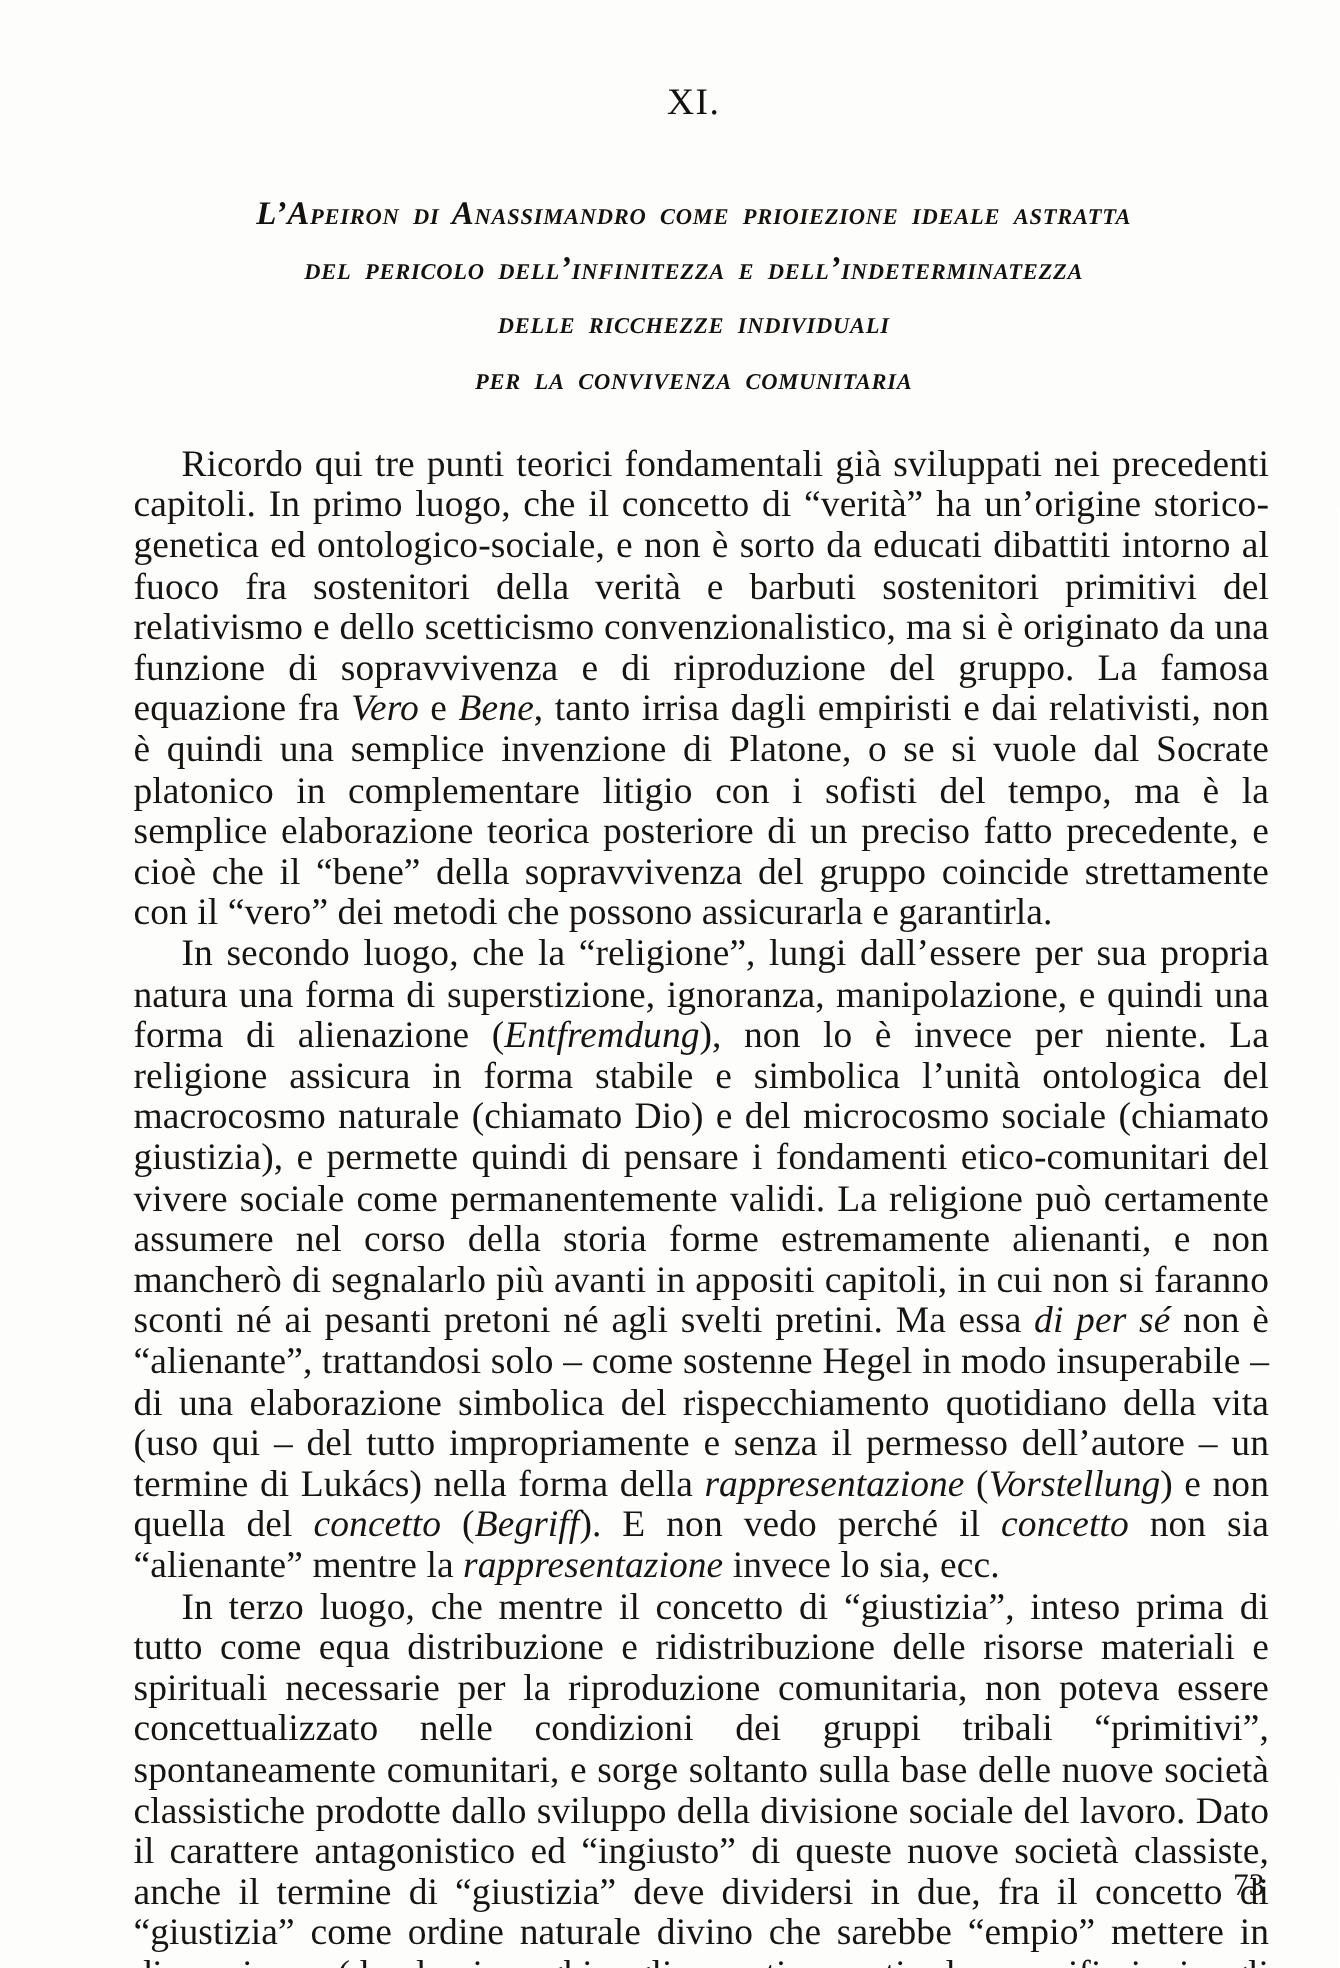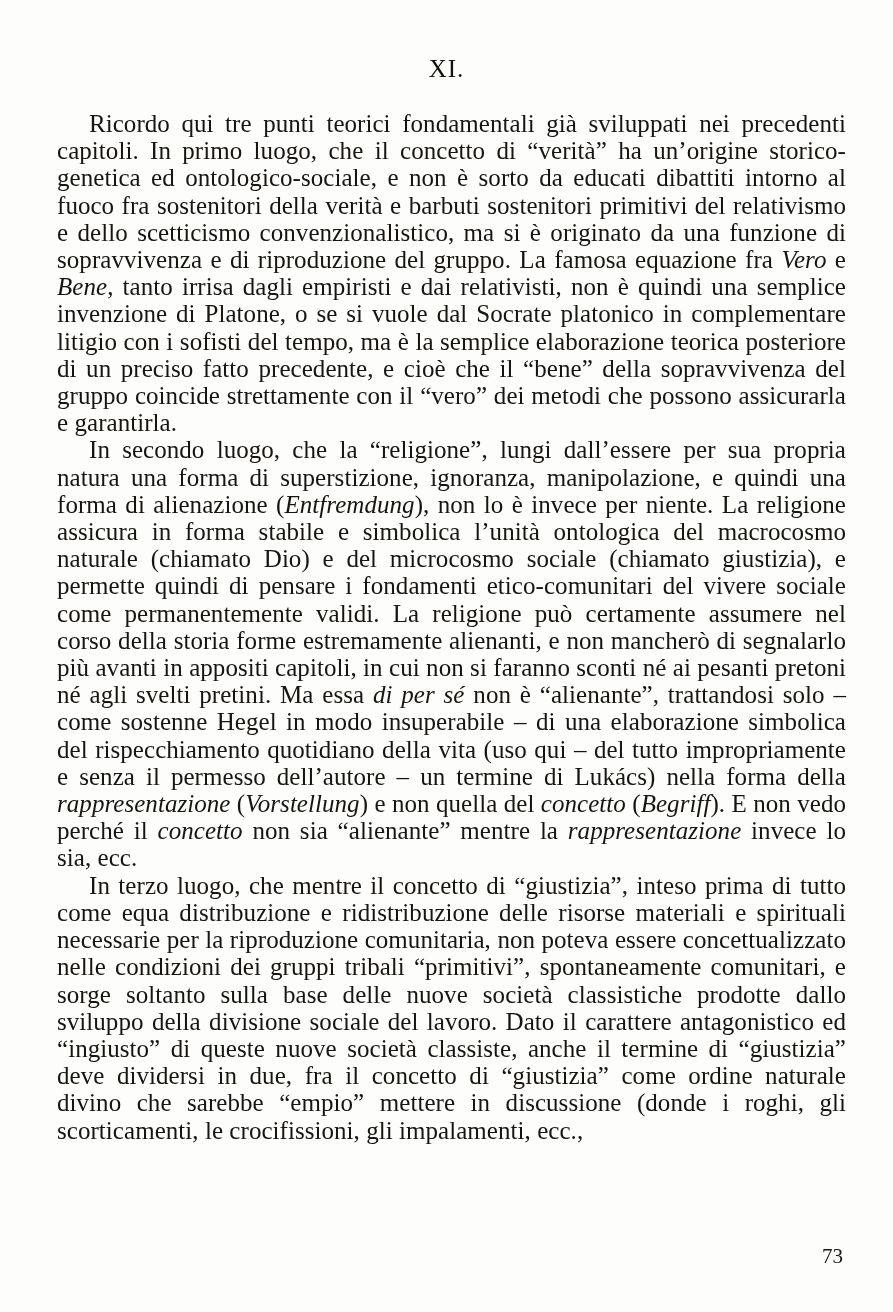--- a/index.html
+++ b/index.html
@@ -10,20 +10,21 @@
   .page {
     position: relative;
     width: 893px;
     height: 1312px;
     margin: 0;
     background: #fdfdfc;
     color: #1a1712;
     font-family: "Liberation Serif", "DejaVu Serif", serif;
     box-sizing: border-box;
     overflow: hidden;
+    padding-left: 32px;
   }
   .chapter-number {
     padding-top: 54px;
     text-align: center;
     font-size: 25px;
     line-height: 30px;
     letter-spacing: 1px;
     color: #15120d;
   }
   .chapter-title {
@@ -65,20 +66,26 @@
     margin-top: 48px;
   }
 </style>
 </head>
 <body>
 
 <div class="page">
 
   <div class="chapter-number">XI.</div>
 
+  <div class="chapter-title">
+    <div class="title-line">L’Apeiron di Anassimandro come prioiezione ideale astratta</div>
+    <div class="title-line">del pericolo dell’infinitezza e dell’indeterminatezza</div>
+    <div class="title-line">delle ricchezze individuali</div>
+    <div class="title-line">per la convivenza comunitaria</div>
+  </div>
 
   <div class="body-text">
       <p><span>Ricordo qui tre punti teorici fondamentali già sviluppati nei precedenti capitoli. In primo luogo, che il concetto di “verità” ha un’origine storico-genetica ed ontologico-sociale, e non è sorto da educati dibattiti intorno al fuoco fra sostenitori della verità e barbuti sostenitori primitivi del relativismo e dello scetticismo convenzionalistico, ma si è originato da una funzione di sopravvivenza e di riproduzione del gruppo. La famosa equazione fra </span><em>Vero</em><span> e </span><em>Bene</em><span>, tanto irrisa dagli empiristi e dai relativisti, non è quindi una semplice invenzione di Platone, o se si vuole dal Socrate platonico in complementare litigio con i sofisti del tempo, ma è la semplice elaborazione teorica posteriore di un preciso fatto precedente, e cioè che il “bene” della sopravvivenza del gruppo coincide strettamente con il “vero” dei metodi che possono assicurarla e garantirla.</span></p>
       <p><span>In secondo luogo, che la “religione”, lungi dall’essere per sua propria natura una forma di superstizione, ignoranza, manipolazione, e quindi una forma di alienazione (</span><em>Entfremdung</em><span>), non lo è invece per niente. La religione assicura in forma stabile e simbolica l’unità ontologica del macrocosmo naturale (chiamato Dio) e del microcosmo sociale (chiamato giustizia), e permette quindi di pensare i fondamenti etico-comunitari del vivere sociale come permanentemente validi. La religione può certamente assumere nel corso della storia forme estremamente alienanti, e non mancherò di segnalarlo più avanti in appositi capitoli, in cui non si faranno sconti né ai pesanti pretoni né agli svelti pretini. Ma essa </span><em>di per sé</em><span> non è “alienante”, trattandosi solo – come sostenne Hegel in modo insuperabile – di una elaborazione simbolica del rispecchiamento quotidiano della vita (uso qui – del tutto impropriamente e senza il permesso dell’autore – un termine di Lukács) nella forma della </span><em>rappresentazione</em><span> (</span><em>Vorstellung</em><span>) e non quella del </span><em>concetto</em><span> (</span><em>Begriff</em><span>). E non vedo perché il </span><em>concetto</em><span> non sia “alienante” mentre la </span><em>rappresentazione</em><span> invece lo sia, ecc.</span></p>
       <p><span>In terzo luogo, che mentre il concetto di “giustizia”, inteso prima di tutto come equa distribuzione e ridistribuzione delle risorse materiali e spirituali necessarie per la riproduzione comunitaria, non poteva essere concettualizzato nelle condizioni dei gruppi tribali “primitivi”, spontaneamente comunitari, e sorge soltanto sulla base delle nuove società classistiche prodotte dallo sviluppo della divisione sociale del lavoro. Dato il carattere antagonistico ed “ingiusto” di queste nuove società classiste, anche il termine di “giustizia” deve dividersi in due, fra il concetto di “giustizia” come ordine naturale divino che sarebbe “empio” mettere in discussione (donde i roghi, gli scorticamenti, le crocifissioni, gli impalamenti, ecc.,</span></p>
     </div>
 
   <div class="page-number">73</div>
 
 </div>

